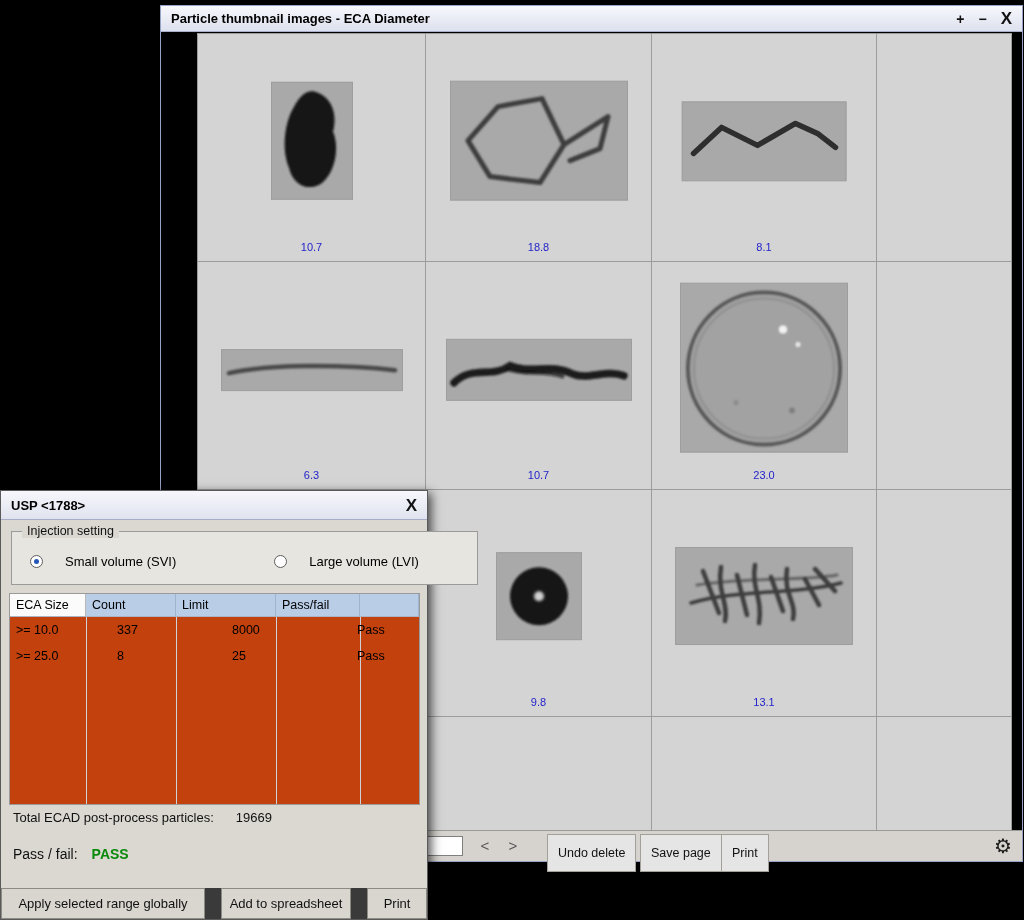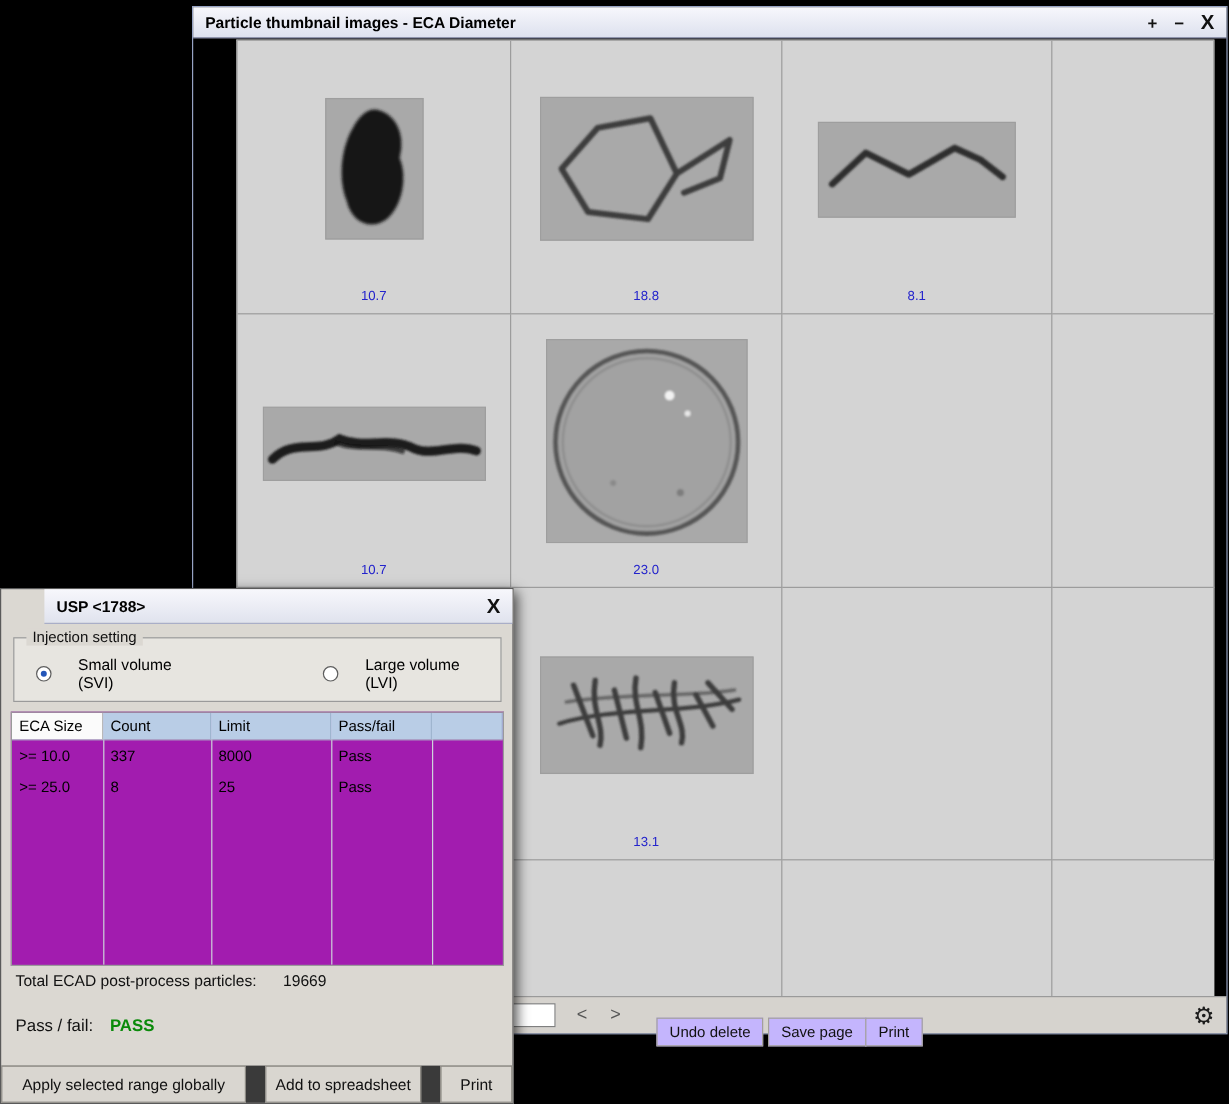--- a/index.html
+++ b/index.html
@@ -29,54 +29,54 @@
   .thumb svg { display:block; width:100%; height:100%; }
   .thumb-label { color:#2323cc; font-size:11px; margin-bottom:8px; }
 
   
   #main-toolbar { position:absolute; left:0; right:0; bottom:0; height:31px;
     background:#d6d3ce; border-top:1px solid #9a9a9a; }
   .page-box { position:absolute; left:264px; top:5px; width:38px; height:20px;
     background:#fff; border:1px solid #7f7f7f; font-size:12px; padding:2px 4px; }
   .nav-btn { position:absolute; top:4px; width:24px; height:22px; background:transparent;
     border:none; color:#555; font-size:15px; line-height:20px; text-align:center; cursor:default; }
-  .tool-btn { position:absolute; top:17px; height:24px; background:#c4b5fd;
+  .tool-btn { position:absolute; top:3px; height:38px; background:#e5e5e5;
     border:1px solid #a3a09a; font-size:12.5px; padding:0 10px; color:#111; cursor:default;
     font-family:"Liberation Sans", sans-serif; }
   .gear { position:absolute; right:10px; top:3px; font-size:20px; color:#1c1c1c; cursor:default; }
 
   
   #usp-dialog { position:absolute; left:0; top:490px; width:428px; height:430px;
-    background:#dbd8d2; border:1px solid #5a5a5a; box-shadow:3px 3px 10px rgba(0,0,0,.7); z-index:10;padding-left:36px; }
+    background:#dbd8d2; border:1px solid #5a5a5a; box-shadow:3px 3px 10px rgba(0,0,0,.7); z-index:10; }
   .usp-titlebar { height:29px; background:linear-gradient(#f7f7fc,#e0e3ee);
     border-bottom:1px solid #a9aec8; display:flex; align-items:center; padding:0 10px; }
   .usp-titlebar .tb-title { font-weight:bold; font-size:13px; }
   .usp-titlebar .tb-btn { margin-left:auto; font-size:17px; font-weight:bold; }
 
-  .groupbox { position:absolute; left:10px; top:40px; width:407px; height:54px;
+  .groupbox { position:absolute; left:10px; top:40px; width:467px; height:54px;
     border:1px solid #9a9a9a; background:#e7e5e0; }
   .gb-label { position:absolute; top:-8px; left:10px; background:#dbd8d2; padding:0 5px;
     font-size:12.5px; color:#111; }
   .gb-row { display:flex; align-items:center; height:100%; padding:6px 8px 0 18px; }
   .radio { display:flex; align-items:center; gap:22px; font-size:13px; cursor:default; }
   .radio.second { margin-left:98px; }
   .rb { width:13px; height:13px; border-radius:50%; border:1px solid #5d5d5d; background:#fff;
     position:relative; flex:0 0 13px; }
   .rb.checked::after { content:""; position:absolute; left:3px; top:3px; width:5px; height:5px;
     border-radius:50%; background:#2456b8; }
 
   .usp-table { position:absolute; left:8px; top:102px; width:411px; height:212px;
-    background:#a21caf; border:1px solid #9a9a9a; font-size:12.5px; overflow:hidden; }
+    background:#c2410c; border:1px solid #9a9a9a; font-size:12.5px; overflow:hidden; }
   .col-line { position:absolute; top:0; bottom:0; width:1px; background:#cdd3da; }
   .t-header { position:relative; display:grid; grid-template-columns:76px 90px 100px 84px auto;
     height:23px; line-height:23px; border-bottom:1px solid #aab4c2; }
   .th { padding-left:6px; background:#b9cde6; border-right:1px solid #9fb5cf; overflow:hidden; }
   .th.first { background:#fbfbfb; border-right:1px solid #b9b9b9; }
   .t-row { position:relative; display:grid; grid-template-columns:76px 90px 100px 84px auto;
-    height:26px; line-height:26px; }
+    height:26px; line-height:26px;gap:25px; }
   .td { padding-left:6px; overflow:hidden; }
 
   .usp-total { position:absolute; left:12px; top:319px; font-size:13px; color:#111; }
   .usp-total .val { margin-left:22px;margin-top:24px; }
   .usp-passfail { position:absolute; left:12px; top:355px; font-size:14px; color:#111; }
   .usp-passfail .val { margin-left:14px; font-weight:bold; color:#0a8a0a; }
 
   .usp-buttons { position:absolute; left:0; right:0; bottom:0; height:31px;
     display:flex; gap:16px; background:#3a3a3a; }
   .usp-btn { height:100%; background:#d9d6d0; border:1px solid #8d8a84; font-size:13px;
@@ -139,20 +139,33 @@
                   <feGaussianBlur stdDeviation="0.7"></feGaussianBlur>
                 </filter>
               </defs>
             <path d="M12,52 L40,26 L76,44 L114,22 L136,32 L154,46" fill="none" stroke="#2e2e2e" stroke-width="5.5" stroke-linecap="round" stroke-linejoin="round" filter="url(#fb3)"></path>
           </svg>
         </div>
         <div class="thumb-label">8.1</div>
       </div>
       <div class="cell"></div>
 
+      <div class="cell">
+        <div class="thumb" style="width:182px;height:42px;">
+          <svg viewBox="0 0 182 42">
+            <defs>
+                <filter id="fb4" x="-20%" y="-50%" width="140%" height="200%">
+                  <feGaussianBlur stdDeviation="0.8"></feGaussianBlur>
+                </filter>
+              </defs>
+            <path d="M8,24 C48,15 120,15 174,21" fill="none" stroke="#4a4a4a" stroke-width="4.5" stroke-linecap="round" filter="url(#fb4)"></path>
+          </svg>
+        </div>
+        <div class="thumb-label">6.3</div>
+      </div>
       <div class="cell">
         <div class="thumb" style="width:186px;height:62px;">
           <svg viewBox="0 0 186 62">
             <defs>
                 <filter id="fb5" x="-20%" y="-30%" width="140%" height="160%">
                   <feGaussianBlur stdDeviation="0.9"></feGaussianBlur>
                 </filter>
               </defs>
             <g filter="url(#fb5)">
               <path d="M8,44 C26,26 46,40 64,27 C86,36 104,24 126,35 C142,42 160,30 178,37" fill="none" stroke="#1c1c1c" stroke-width="7.5" stroke-linecap="round"></path>

